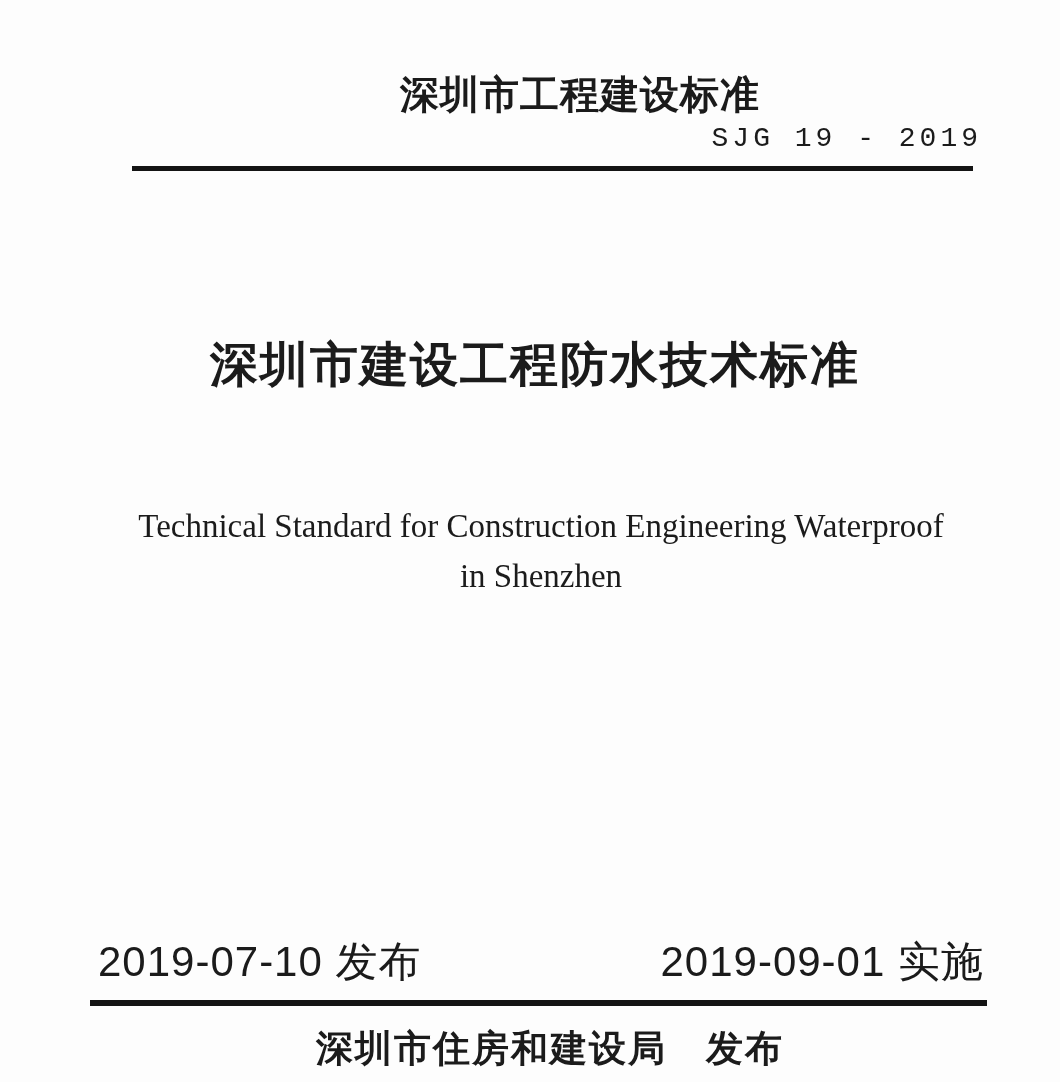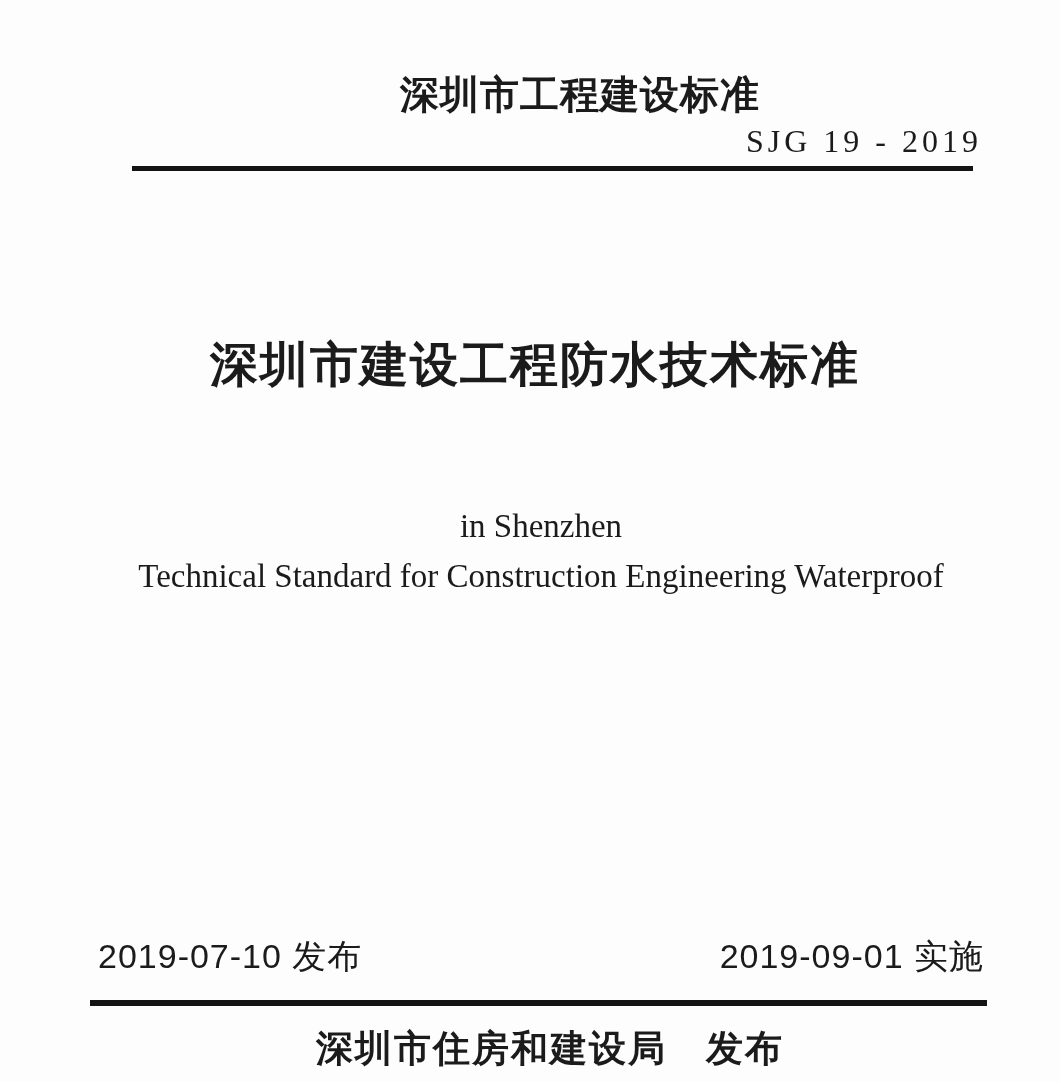--- a/index.html
+++ b/index.html
@@ -27,22 +27,22 @@
     font-size: 39px;
     letter-spacing: 1px;
     white-space: nowrap;
   }
 
   
   .std-number {
     position: absolute;
     top: 123px;
     right: 78px;
-    font-family: Liberation Serif, serif;
-    font-size: 32px;
+    font-family: Liberation Mono, monospace;
+    font-size: 28px;
     letter-spacing: 4px;
     white-space: nowrap;
   }
 
   .top-rule {
     position: absolute;
     top: 166px;
     left: 132px;
     width: 841px;
     height: 5px;
@@ -80,21 +80,21 @@
 
   
   .dates-row {
     position: absolute;
     top: 934px;
     left: 98px;
     right: 76px;
     display: flex;
     justify-content: space-between;
     font-family: "Liberation Sans", "DejaVu Sans", sans-serif;
-    font-size: 34px;
+    font-size: 42px;
     font-weight: 500;
     letter-spacing: 1px;
     white-space: nowrap;
   }
 
   .bottom-rule {
     position: absolute;
     top: 1000px;
     left: 90px;
     width: 897px;
@@ -124,22 +124,22 @@
 
   <div class="series-label">深圳市工程建设标准</div>
 
   <div class="std-number">SJG 19 - 2019</div>
 
   <div class="top-rule"></div>
 
   <div class="main-title">深圳市建设工程防水技术标准</div>
 
   <div class="en-title">
+    <div>Technical Standard for Construction Engineering Waterproof</div>
     <div>in Shenzhen</div>
-    <div>Technical Standard for Construction Engineering Waterproof</div>
   </div>
 
   <div class="dates-row">
     <span>2019-07-10 发布</span>
     <span>2019-09-01 实施</span>
   </div>
 
   <div class="bottom-rule"></div>
 
   <div class="publisher">深圳市住房和建设局　发布</div>

